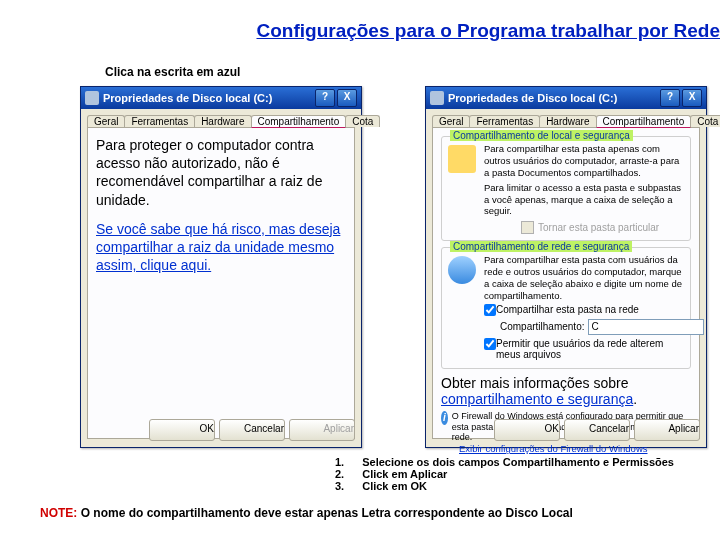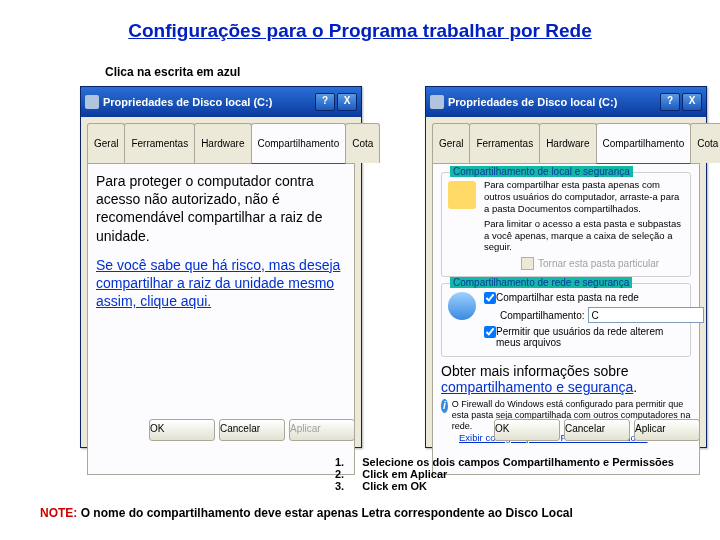--- a/index.html
+++ b/index.html
@@ -6,21 +6,21 @@
     margin: 0;
     padding: 0;
     width: 720px;
     height: 540px;
     font-family: Tahoma, Arial, sans-serif;
     font-size: 10px;
     background: #fff;
     position: relative;
   }
   .page-title {
-    text-align: center;
+    text-align: right;
     font-size: 19px;
     font-weight: bold;
     color: #0020c0;
     text-decoration: underline;
     padding-top: 20px;
   }
   .subtitle {
     position: absolute;
     top: 65px;
     left: 105px;
@@ -32,21 +32,21 @@
     position: absolute;
     background: #ece9d8;
     border: 1px solid #0a246a;
     box-shadow: 1px 1px 2px rgba(0,0,0,0.3);
   }
   .dialog.left { top: 86px; left: 80px; width: 280px; height: 360px; }
   .dialog.right { top: 86px; left: 425px; width: 280px; height: 360px; }
   .titlebar {
     background: linear-gradient(#2a6fd6, #0a3a9e);
     color: #fff;
-    height: 30px;
+    height: 22px;
     display: flex;
     align-items: center;
     padding: 0 4px;
     font-size: 11px;
     font-weight: bold;
   }
   .titlebar .win-icon {
     width: 14px; height: 14px;
     background: #b0c4de;
     margin-right: 4px;
@@ -66,21 +66,21 @@
   }
   .tabs {
     display: flex;
     margin: 6px 6px 0 6px;
     font-size: 10px;
   }
   .tab {
     border: 1px solid #aca899;
     border-bottom: none;
     background: #ece9d8;
-    padding: 14px 6px;
+    padding: 0 6px;
     border-radius: 3px 3px 0 0;
     margin-right: -1px;
     position: relative;
   }
   .tab.selected {
     background: #fcfcfe;
     font-weight: normal;
     z-index: 2;
     border-bottom: 1px solid #be185d;
     margin-bottom: -1px;
@@ -98,21 +98,21 @@
   .group {
     border: 1px solid #cfcfcf;
     border-radius: 3px;
     margin-bottom: 6px;
     padding: 6px 6px 6px 42px;
     position: relative;
   }
   .group-title {
     position: absolute;
     top: -7px; left: 8px;
-    background: #14b8a6;
+    background: #bef264;
     padding: 0 3px;
     color: #0a3a9e;
     font-size: 10px;
   }
   .group .icon {
     position: absolute;
     left: 6px; top: 8px;
     width: 28px; height: 28px;
     background: #ffda66;
     border-radius: 3px;
@@ -166,21 +166,21 @@
     display: flex;
     gap: 4px;
   }
   .btn {
     width: 64px;
     height: 20px;
     border: 1px solid #aca899;
     background: linear-gradient(#fff,#e3e1d1);
     font-size: 10px;
     border-radius: 3px;
-    text-align: left;
+    text-align: right;
     line-height: 18px;
   }
   .btn.disabled { color: #a0a0a0; }
   .left-body-text { font-size: 14px; line-height: 1.3; }
   .steps {
     position: absolute;
     top: 456px;
     left: 335px;
     font-size: 11px;
     font-weight: bold;
@@ -258,20 +258,21 @@
       <div class="g2text" style="margin-top:3px">Para limitar o acesso a esta pasta e subpastas a você apenas, marque a caixa de seleção a seguir.</div>
       <div class="disabled-chk">
         <span class="box"></span>
         <span>Tornar esta pasta particular</span>
       </div>
     </div>
 
     <div class="group">
       <span class="group-title">Compartilhamento de rede e segurança</span>
       <span class="icon net"></span>
+      <div class="g2text">Para compartilhar esta pasta com usuários da rede e outros usuários do computador, marque a caixa de seleção abaixo e digite um nome de compartilhamento.</div>
       <label class="chk">
         <input type="checkbox" checked="" style="">
         <span>Compartilhar esta pasta na rede</span>
       </label>
       <div class="sharefield">
         <span>Compartilhamento:</span>
         <input type="text" value="C" style="">
       </div>
       <label class="chk">
         <input type="checkbox" checked="" style="">

